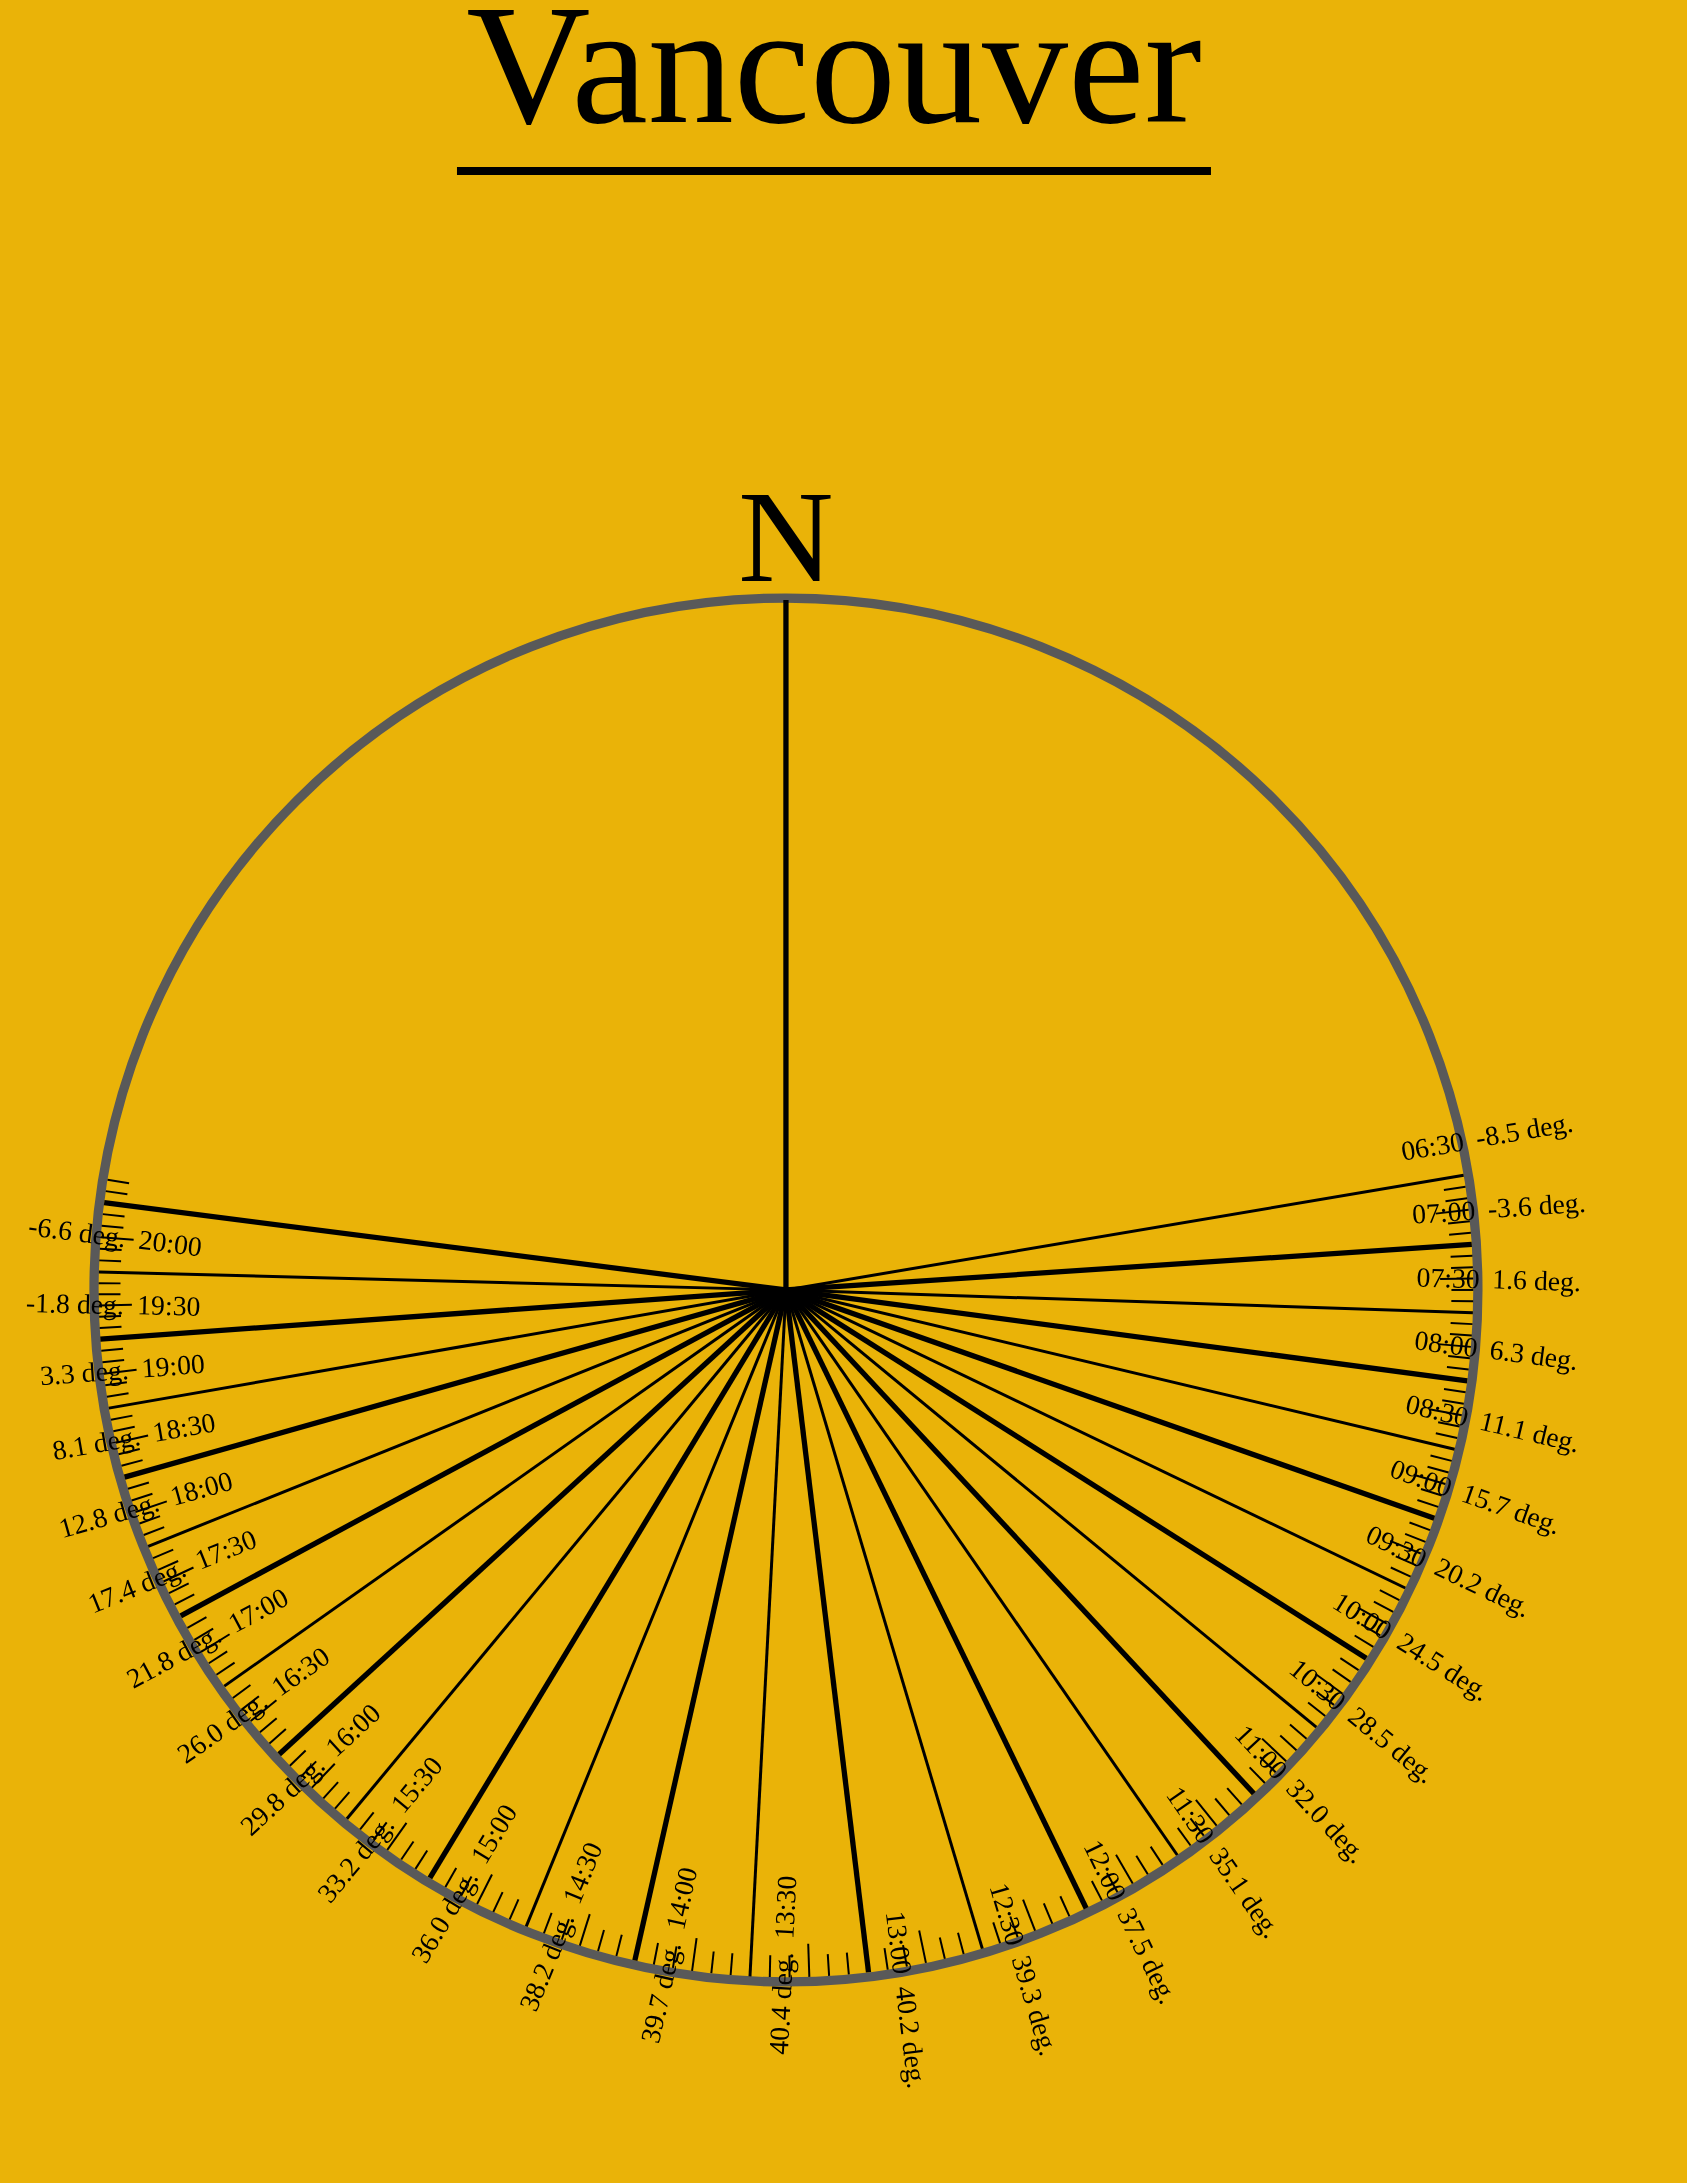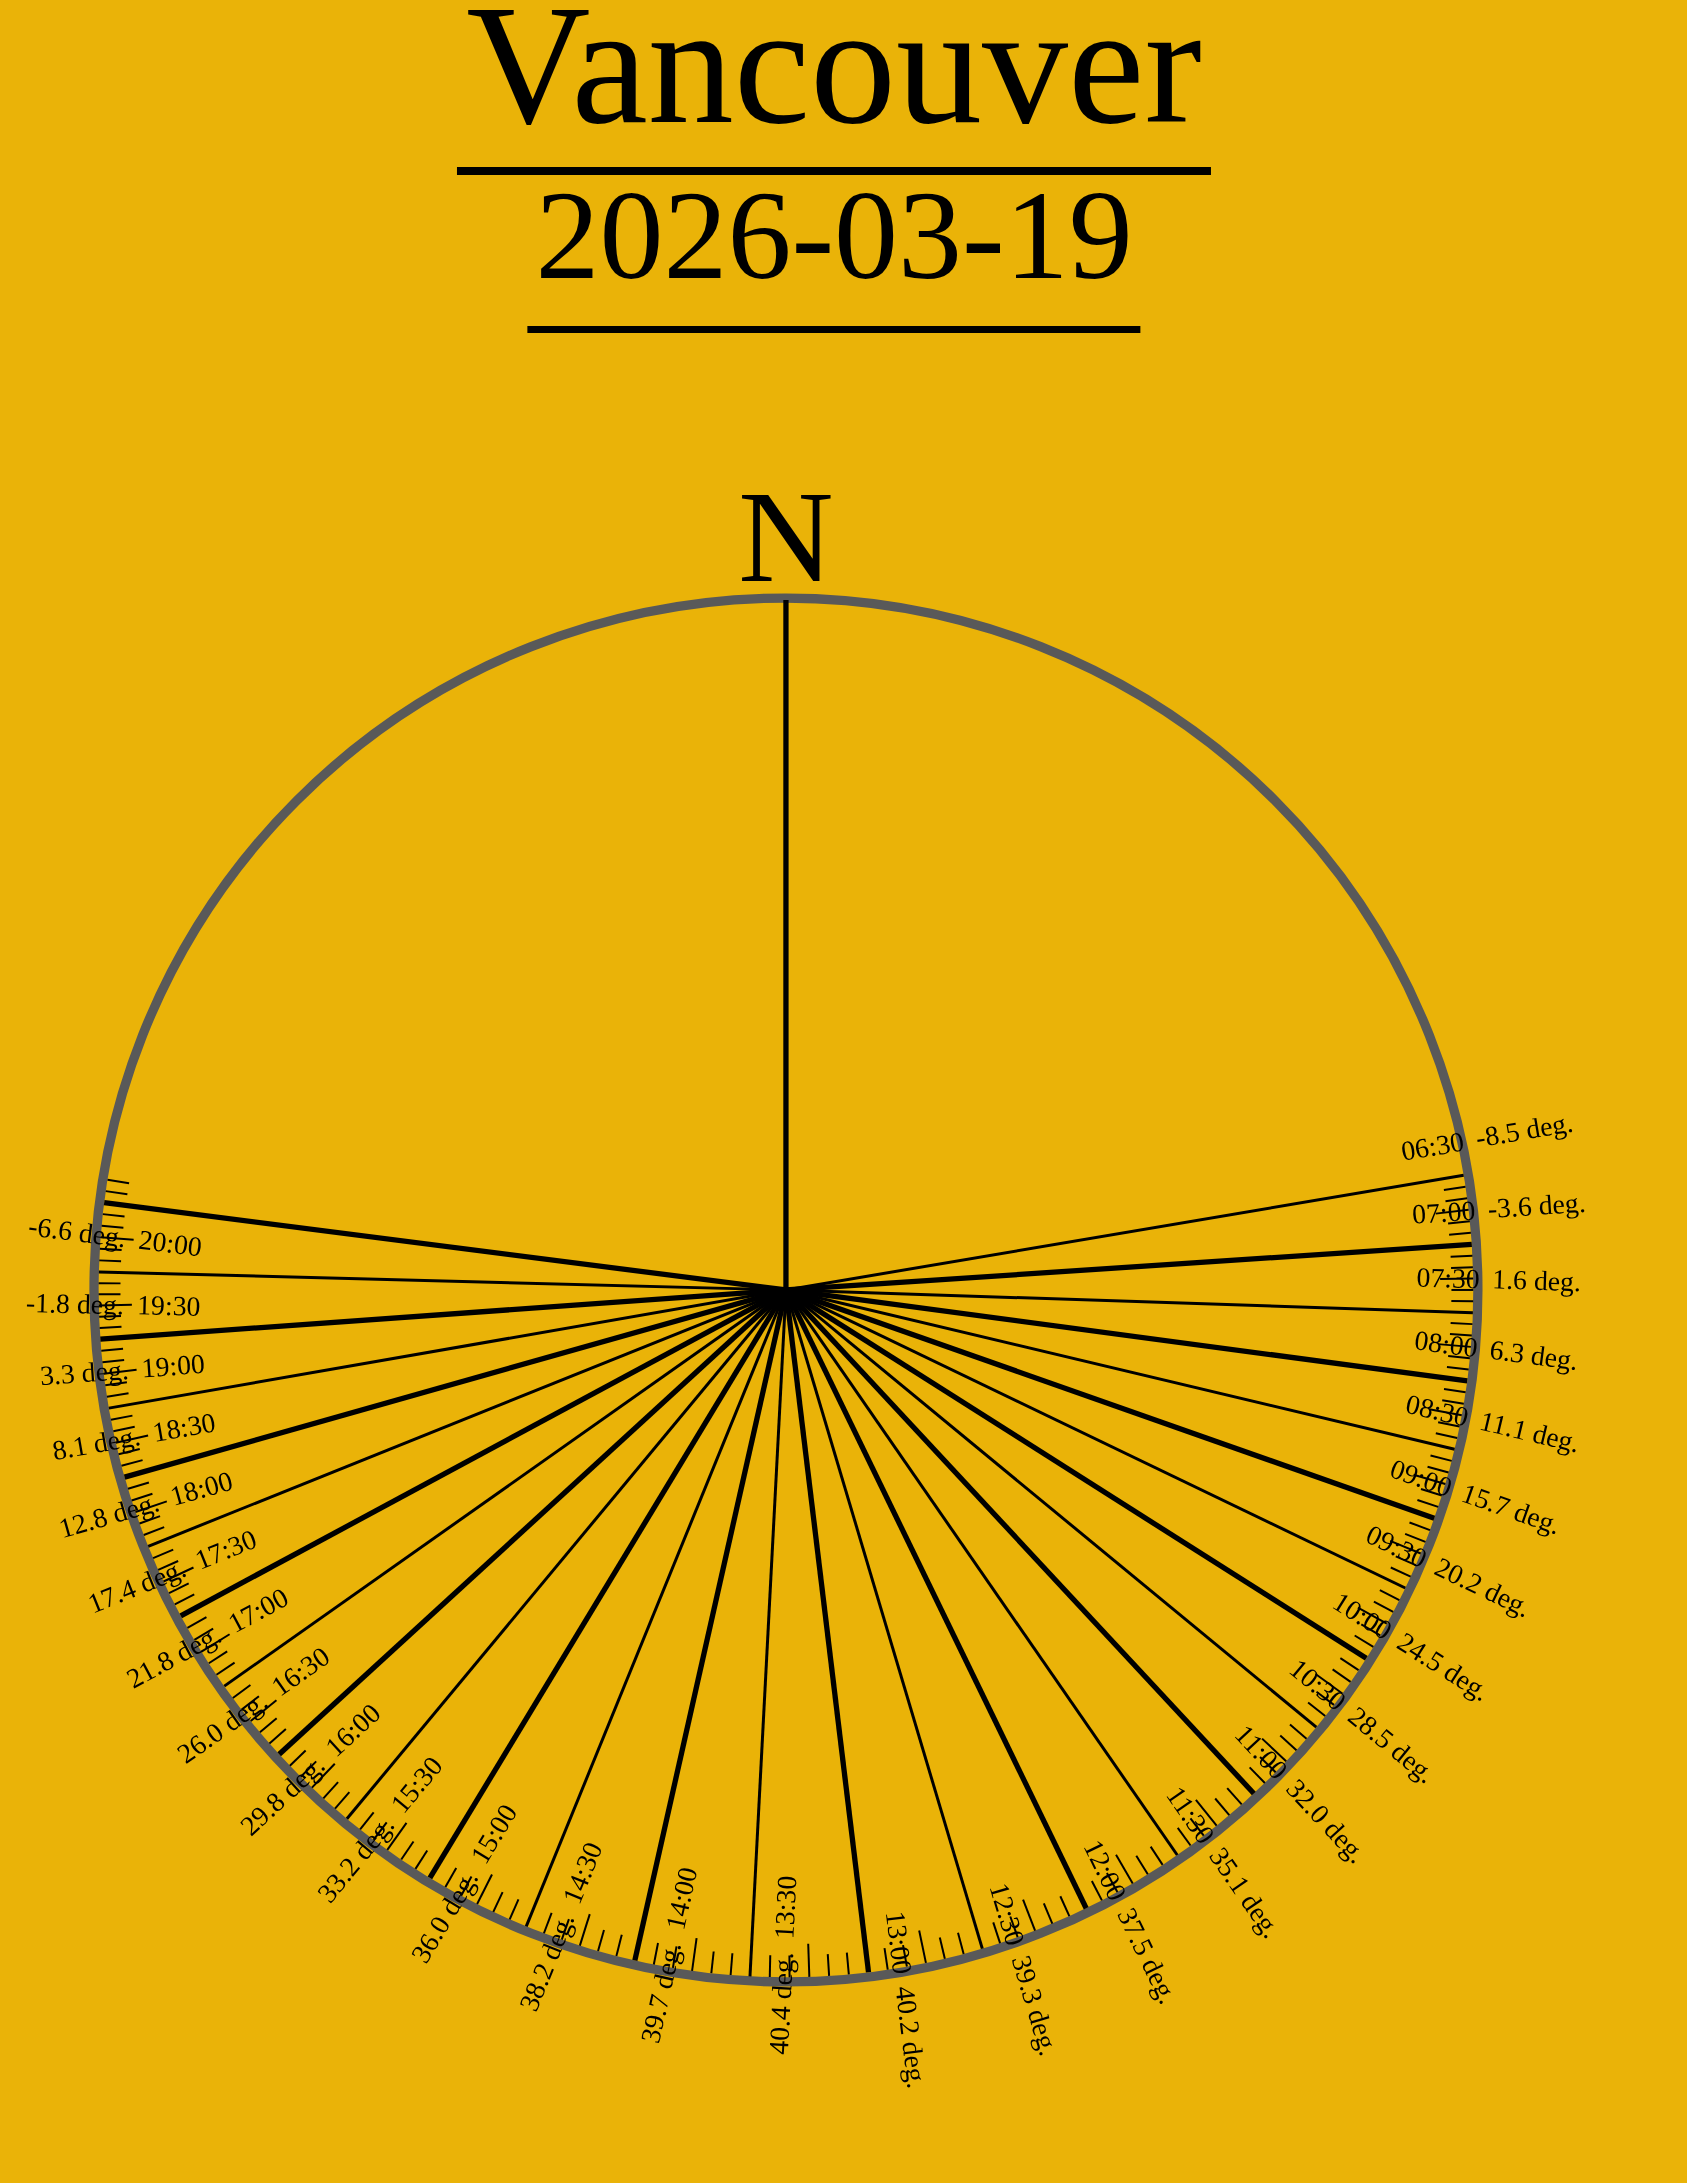--- a/index.html
+++ b/index.html
@@ -11,21 +11,20 @@
   #north-label{position:absolute;left:786px;top:471px;transform:translateX(-50%);
                font-size:132px;line-height:1;}
   #chart{position:absolute;left:0;top:0;}
   text{font-family:"Liberation Serif","DejaVu Serif",serif;}
 </style>
 </head>
 <body>
 
 <div id="page">
   <div id="main-title" class="titles">Vancouver</div>
-  <div id="date-title" class="titles">2026-03-19</div>
   <div id="north-label">N</div>
   <svg id="chart" width="1687" height="2183" viewBox="0 0 2550 3300" xmlns="http://www.w3.org/2000/svg">
       <circle cx="1188" cy="1950" r="1046" fill="none" stroke="#595959" stroke-width="14"></circle>
       <line x1="1188" y1="1950" x2="1188" y2="907" stroke="#000000" stroke-width="8"></line>
       <line x1="2215.2273170722947" y1="1794.035135173157" x2="2182.601232891943" y2="1798.98878343041" stroke="#000000" stroke-width="3"></line>
       <line x1="2217.712360305687" y1="1811.3873922267874" x2="2185.007347899443" y2="1815.7899100867644" stroke="#000000" stroke-width="3"></line>
       <line x1="2219.904304870487" y1="1828.779104153793" x2="2170.2457723935627" y2="1834.6126410087595" stroke="#000000" stroke-width="3"></line>
       <line x1="2221.8025268487354" y1="1846.205320554618" x2="2188.967605399257" y2="1849.501975435944" stroke="#000000" stroke-width="3"></line>
       <line x1="2223.4064859280543" y1="1863.66108120831" x2="2190.520620638713" y2="1866.4033182825408" stroke="#000000" stroke-width="3"></line>
       <line x1="2225.714889538575" y1="1898.3394925504647" x2="2192.755706328976" y2="1899.9802978881303" stroke="#000000" stroke-width="3"></line>

